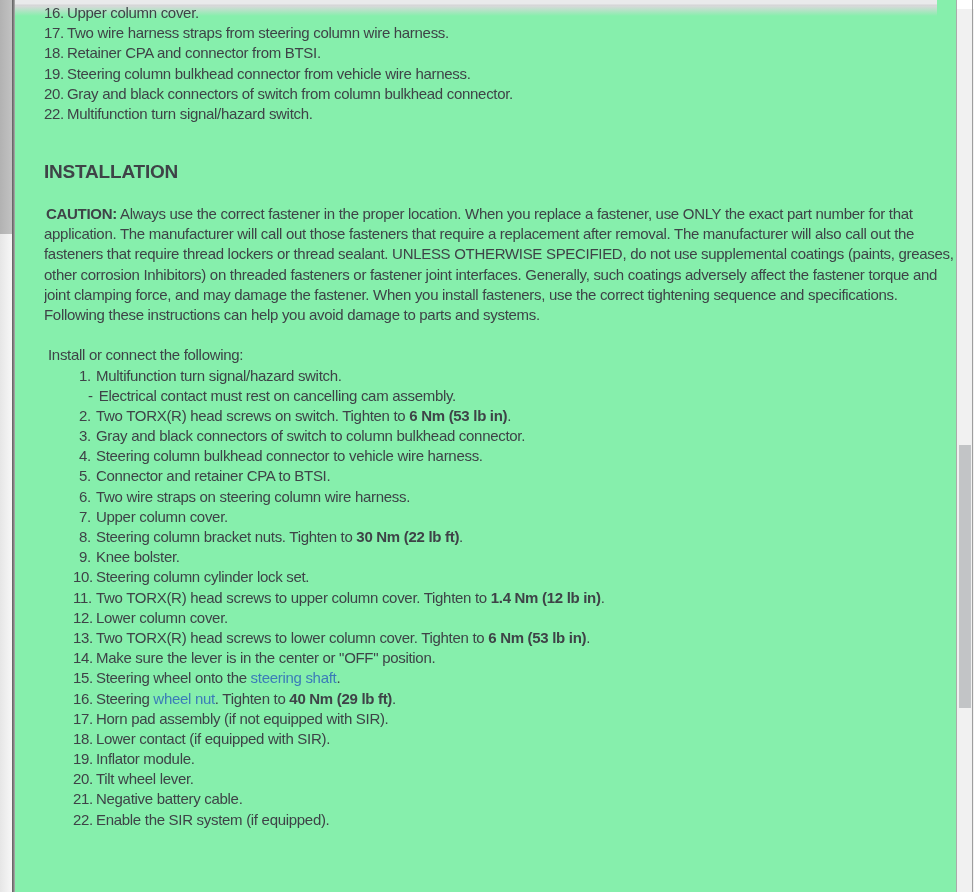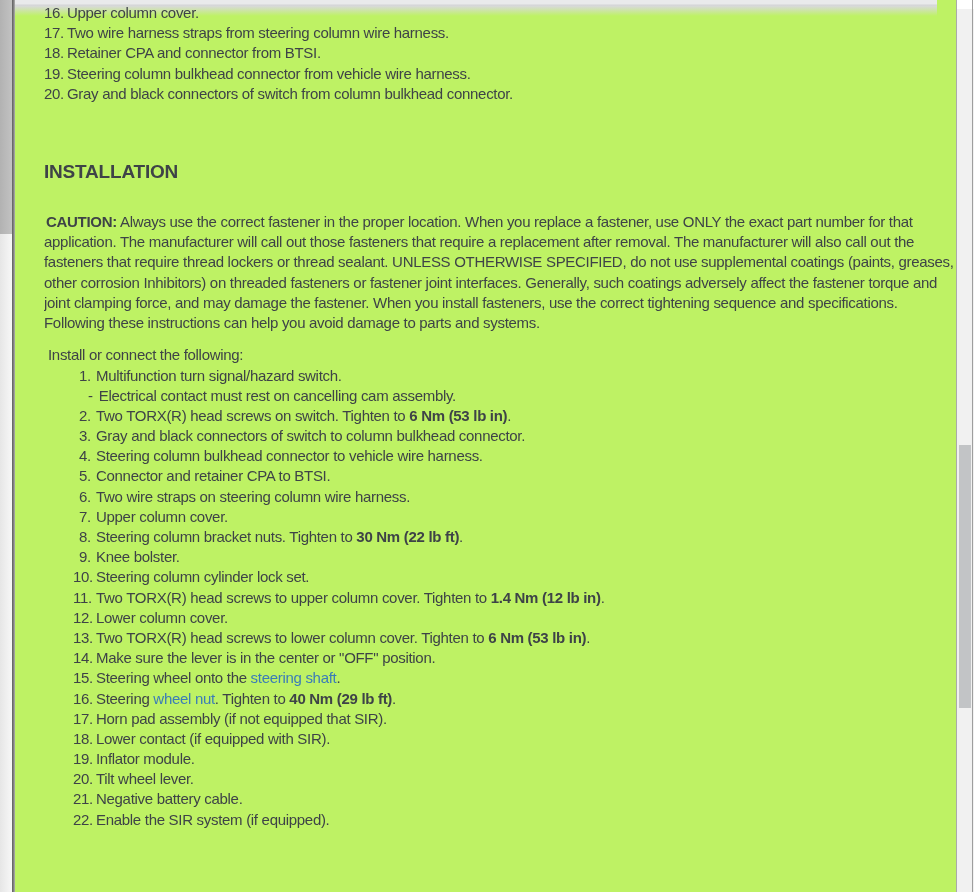--- a/index.html
+++ b/index.html
@@ -8,37 +8,37 @@
 
   
   .left-track{position:absolute;left:0;top:0;width:12px;height:892px;
     background:linear-gradient(90deg,#e6e6e6,#f7f7f7);}
   .left-thumb{position:absolute;left:0;top:0;width:12px;height:234px;
     background:linear-gradient(90deg,#b2b2b2,#c2c2c2);}
   .frame-border{position:absolute;left:12px;top:0;width:3px;height:892px;
     background:linear-gradient(90deg,#5e5e5e,#878787 60%,#b4b4b4);}
 
   
-  .content{position:absolute;left:15px;top:0;width:941px;height:892px;background:#bef264;overflow:hidden;}
+  .content{position:absolute;left:15px;top:0;width:941px;height:892px;background:#86efac;overflow:hidden;}
   .top-shadow{position:absolute;left:0;top:0;width:922px;height:17px;
     background:linear-gradient(180deg,#e9eaeb 0px,#e9eaeb 4px,#d3d4d5 5px,#d8d9da 6px,rgba(216,217,218,0) 16px);}
 
   .txt{font-size:15px;color:#3e4347;letter-spacing:-0.3px;}
   .row{height:20.2px;line-height:20.2px;white-space:nowrap;}
   .num{display:inline-block;width:18px;text-align:right;margin-right:5px;}
   .row.sub{padding-left:15px;}
   .dash{display:inline-block;margin-right:6px;}
   b{font-weight:bold;color:#3e4347;}
   .link{color:#3b7cb8;cursor:pointer;text-align:center;}
 
   .list-block{position:absolute;left:0;width:941px;padding-left:29px;box-sizing:border-box;overflow:hidden;}
   #removal-list{top:3px;}
   .heading{position:absolute;left:29px;top:162px;height:20.2px;line-height:20.2px;
     font-weight:bold;font-size:19px;color:#3e4347;letter-spacing:-0.2px;}
-  #caution{position:absolute;left:29px;top:204px;width:912px;overflow:hidden;margin-top:8px;}
+  #caution{position:absolute;left:29px;top:204px;width:912px;overflow:hidden;}
   .caution-line{height:20.2px;line-height:20.2px;white-space:nowrap;}
   .caution-line.first{padding-left:2px;}
   .intro{position:absolute;left:33px;top:345px;height:20.2px;line-height:20.2px;white-space:nowrap;}
   #install-list{top:365.5px;margin-left:29px;}
 
   
   .right-border{position:absolute;left:956px;top:0;width:1px;height:892px;background:#aaaaaa;}
   .right-track{position:absolute;left:957px;top:0;width:17px;height:892px;background:#f1f1f1;}
   .right-track-cap{position:absolute;left:0;top:0;width:17px;height:9px;background:#ffffff;}
   .right-thumb{position:absolute;left:2px;top:445px;width:12px;height:263px;background:#c2c4c6;}
@@ -56,20 +56,21 @@
 
   <div class="content">
     <div class="top-shadow"></div>
 
     <div id="removal-list" class="list-block txt">
         <div class="row"><span class="num">16.</span><span>Upper column cover.</span></div>
         <div class="row"><span class="num">17.</span><span>Two wire harness straps from steering column wire harness.</span></div>
         <div class="row"><span class="num">18.</span><span>Retainer CPA and connector from BTSI.</span></div>
         <div class="row"><span class="num">19.</span><span>Steering column bulkhead connector from vehicle wire harness.</span></div>
         <div class="row"><span class="num">20.</span><span>Gray and black connectors of switch from column bulkhead connector.</span></div>
+        <div class="row"><span class="num">22.</span><span>Multifunction turn signal/hazard switch.</span></div>
       </div>
 
     <div class="heading txt">INSTALLATION</div>
 
     <div id="caution" class="txt">
         <div class="caution-line first"><b>CAUTION:</b> Always use the correct fastener in the proper location. When you replace a fastener, use ONLY the exact part number for that</div>
         <div class="caution-line">application. The manufacturer will call out those fasteners that require a replacement after removal. The manufacturer will also call out the</div>
         <div class="caution-line">fasteners that require thread lockers or thread sealant. UNLESS OTHERWISE SPECIFIED, do not use supplemental coatings (paints, greases, or</div>
         <div class="caution-line">other corrosion Inhibitors) on threaded fasteners or fastener joint interfaces. Generally, such coatings adversely affect the fastener torque and</div>
         <div class="caution-line">joint clamping force, and may damage the fastener. When you install fasteners, use the correct tightening sequence and specifications.</div>
@@ -89,21 +90,21 @@
         <div class="row"><span class="num">7.</span><span>Upper column cover.</span></div>
         <div class="row"><span class="num">8.</span><span>Steering column bracket nuts. Tighten to </span><b>30 Nm (22 lb ft)</b><span>.</span></div>
         <div class="row"><span class="num">9.</span><span>Knee bolster.</span></div>
         <div class="row"><span class="num">10.</span><span>Steering column cylinder lock set.</span></div>
         <div class="row"><span class="num">11.</span><span>Two TORX(R) head screws to upper column cover. Tighten to </span><b>1.4 Nm (12 lb in)</b><span>.</span></div>
         <div class="row"><span class="num">12.</span><span>Lower column cover.</span></div>
         <div class="row"><span class="num">13.</span><span>Two TORX(R) head screws to lower column cover. Tighten to </span><b>6 Nm (53 lb in)</b><span>.</span></div>
         <div class="row"><span class="num">14.</span><span>Make sure the lever is in the center or "OFF" position.</span></div>
         <div class="row"><span class="num">15.</span><span>Steering wheel onto the </span><span class="link">steering shaft</span><span>.</span></div>
         <div class="row"><span class="num">16.</span><span>Steering </span><span class="link">wheel nut</span><span>. Tighten to </span><b>40 Nm (29 lb ft)</b><span>.</span></div>
-        <div class="row"><span class="num">17.</span><span>Horn pad assembly (if not equipped that SIR).</span></div>
+        <div class="row"><span class="num">17.</span><span>Horn pad assembly (if not equipped with SIR).</span></div>
         <div class="row"><span class="num">18.</span><span>Lower contact (if equipped with SIR).</span></div>
         <div class="row"><span class="num">19.</span><span>Inflator module.</span></div>
         <div class="row"><span class="num">20.</span><span>Tilt wheel lever.</span></div>
         <div class="row"><span class="num">21.</span><span>Negative battery cable.</span></div>
         <div class="row"><span class="num">22.</span><span>Enable the SIR system (if equipped).</span></div>
       </div>
   </div>
 
   <div class="right-border"></div>
   <div class="right-track">

